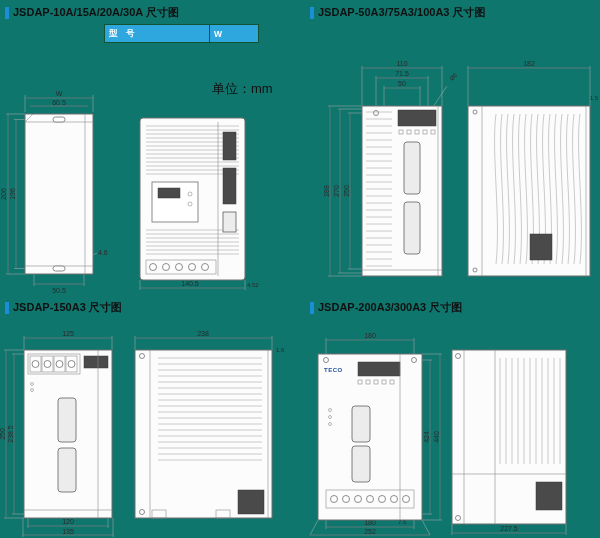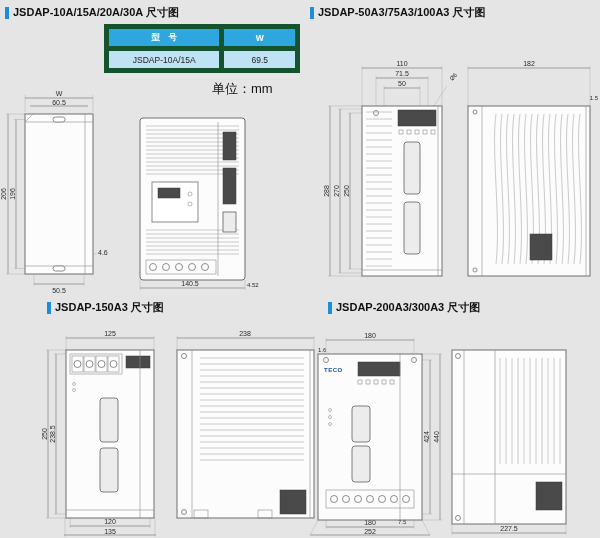--- a/index.html
+++ b/index.html
@@ -1,24 +1,24 @@
 <!DOCTYPE html>
 <html><head>
 <meta charset="utf-8">
 <style>
   html,body{margin:0;padding:0;background:#ffffff;}
-  .page{position:relative;width:600px;height:538px;background:#e5e5e5;
+  .page{position:relative;width:600px;height:538px;background:#0f766e;
         font-family:"Liberation Sans",sans-serif;overflow:hidden;}
   .quad{position:absolute;}
   .sec-header{position:absolute;display:flex;align-items:center;gap:4px;}
   .accent-bar{width:4px;height:12px;background:#1b8ed8;display:inline-block;}
   .sec-title{font-size:11px;font-weight:bold;color:#101010;white-space:nowrap;}
   table.spec{position:absolute;border-collapse:collapse;font-size:8.5px;}
-  table.spec th,table.spec td{border:5px solid #14532d;padding:0 20px;height:17px;
-        text-align:center;vertical-align:middle;}
+  table.spec th,table.spec td{border:1px solid #14532d;padding:0 4px;height:17px;
+        text-align:left;vertical-align:middle;}
   table.spec th{background:#2ea7de;color:#ffffff;font-weight:bold;}
   table.spec td{background:#bfe2f4;color:#222222;}
   .col-model{width:96px;}
   .col-w{width:40px;}
   .unit{position:absolute;font-size:13px;color:#111111;}
   svg{position:absolute;}
   svg text{font-family:"Liberation Sans",sans-serif;fill:#2b2b2b;}
   text.dim{font-size:7px;}
   text.dim6{font-size:6px;}
   text.brand{font-size:6px;font-weight:bold;fill:#1d4f9e;letter-spacing:.5px;}
@@ -43,24 +43,20 @@
     </div>
 
     <table class="spec" style="left:104px;top:24px;">
       <thead>
         <tr>
           <th class="col-model">型　号</th>
           <th class="col-w">W</th>
         </tr>
       </thead>
       <tbody>
-        <tr>
-          <td>JSDAP-10A/15A</td>
-          <td>69.5</td>
-        </tr>
       </tbody>
     </table>
     <div class="unit" style="left:212px;top:80px;">单位：mm</div>
 
     <svg style="left:0;top:88px;" width="300" height="208" viewBox="0 0 300 208">
 
       <g>
         <g>
           <line class="ext" x1="25" y1="24" x2="25" y2="7"></line>
           <line class="ext" x1="93" y1="24" x2="93" y2="7"></line>
@@ -192,21 +188,21 @@
         <line class="thin" x1="182" y1="86" x2="182" y2="256"></line>
         <line class="thin" x1="286" y1="86" x2="286" y2="256"></line>
         <circle class="hole" cx="175" cy="92" r="2"></circle>
         <circle class="hole" cx="175" cy="250" r="2"></circle>
         <path class="vent" d="M196 94c-5 36 5 104 0 150M202 94c-5 36 5 104 0 150M208 94c-5 36 5 104 0 150M214 94c-5 36 5 104 0 150M220 94c-5 36 5 104 0 150M226 94c-5 36 5 104 0 150M232 94c-5 36 5 104 0 150M238 94c-5 36 5 104 0 150M244 94c-5 36 5 104 0 150M250 94c-5 36 5 104 0 150M256 94c-5 36 5 104 0 150M262 94c-5 36 5 104 0 150M268 94c-5 36 5 104 0 150M274 94c-5 36 5 104 0 150M280 94c-5 36 5 104 0 150"></path>
         <rect class="dark" x="230" y="214" width="22" height="26"></rect>
       </g>
     </svg>
   </section>
 
-  <section class="quad" style="left:0;top:296px;width:300px;height:242px;margin-left:42px;">
+  <section class="quad" style="left:0;top:296px;width:300px;height:242px;">
     <div class="sec-header" style="left:5px;top:4px;">
       <span class="accent-bar"></span>
       <span class="sec-title">JSDAP-150A3 尺寸图</span>
     </div>
 
     <svg style="left:0;top:18px;" width="300" height="224" viewBox="0 0 300 224">
 
       <g>
         <g>
           <line class="ext" x1="24" y1="36" x2="24" y2="22"></line>
@@ -266,21 +262,21 @@
         <circle class="hole" cx="142" cy="198" r="2.5"></circle>
         <path class="vent" d="M158 44H262M158 50H262M158 56H262M158 62H262M158 68H262M158 74H262M158 80H262M158 86H262M158 92H262M158 98H262M158 104H262M158 110H262M158 116H262M158 122H262M158 128H262M158 134H262M158 140H262M158 146H262"></path>
         <rect class="dark" x="238" y="176" width="26" height="24"></rect>
         <rect class="thin" x="152" y="196" width="14" height="8"></rect>
         <rect class="thin" x="216" y="196" width="14" height="8"></rect>
       </g>
     </svg>
   </section>
 
   <section class="quad" style="left:300px;top:296px;width:300px;height:242px;">
-    <div class="sec-header" style="left:28px;top:4px;text-align:center;">
+    <div class="sec-header" style="left:10px;top:4px;text-align:center;">
       <span class="accent-bar"></span>
       <span class="sec-title">JSDAP-200A3/300A3 尺寸图</span>
     </div>
 
     <svg style="left:0;top:18px;" width="300" height="224" viewBox="0 0 300 224">
 
       <g>
         <g>
           <line class="ext" x1="26" y1="40" x2="26" y2="24"></line>
           <line class="ext" x1="114" y1="40" x2="114" y2="24"></line>

